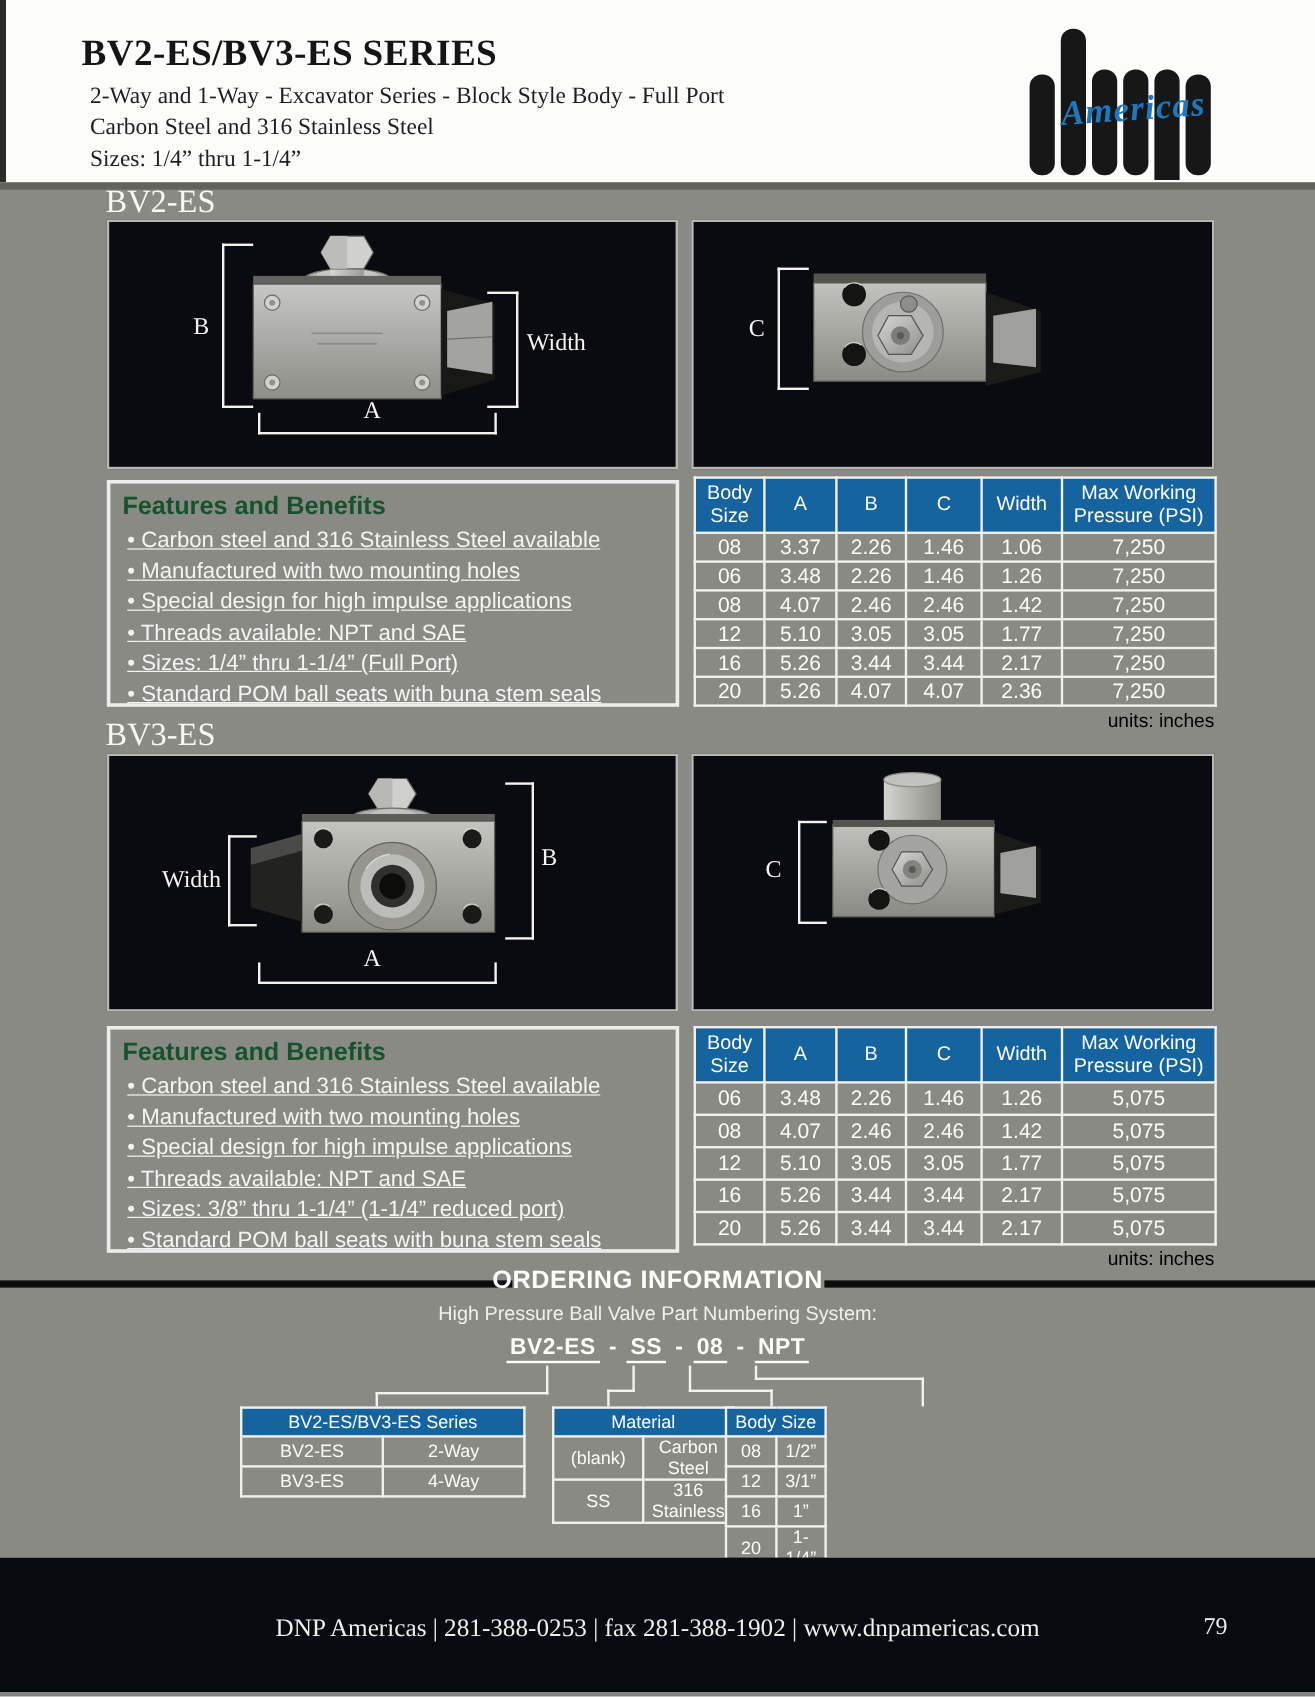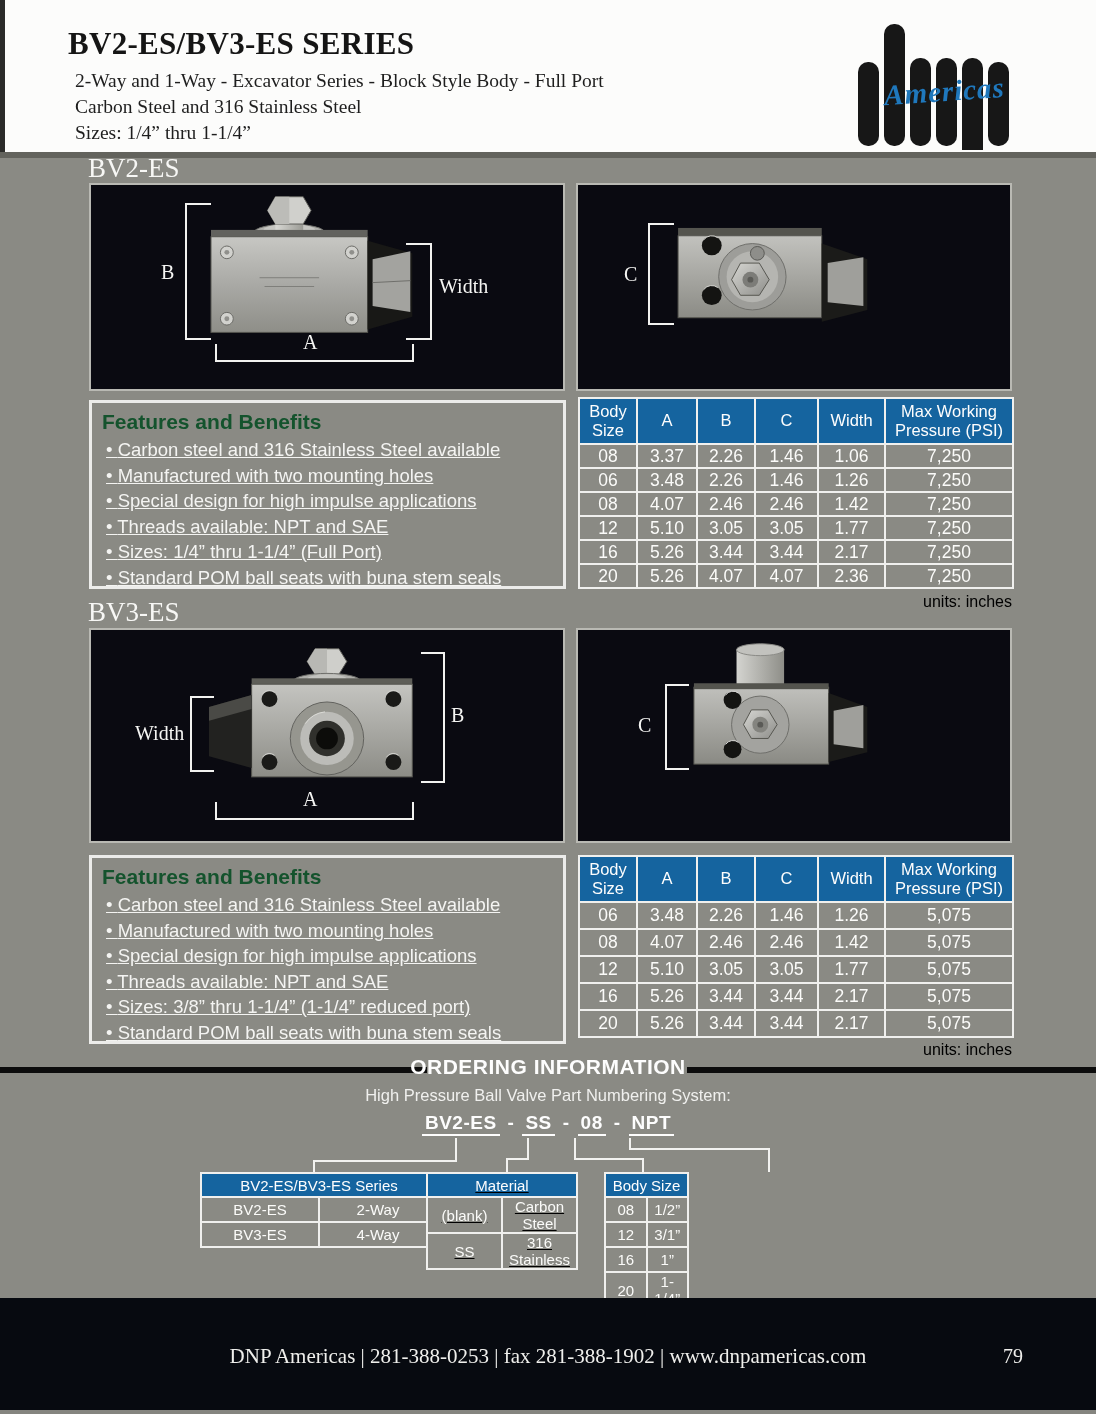--- a/index.html
+++ b/index.html
@@ -432,21 +432,21 @@
           <td style="width:119px;">BV2-ES</td>
           <td>2-Way</td>
         </tr>
     <tr>
           <td>BV3-ES</td>
           <td>4-Way</td>
         </tr>
   </tbody>
     </table>
 
-  <table class="mini" style="left:426px;top:1172px;width:152px;text-decoration:underline;">
+  <table class="mini" style="left:460px;top:1172px;width:152px;">
     <tbody>
         <tr>
           <th colspan="2">Material</th>
         </tr>
     <tr>
           <td style="width:58px;">(blank)</td>
           <td>Carbon Steel</td>
         </tr>
     <tr>
           <td>SS</td>

